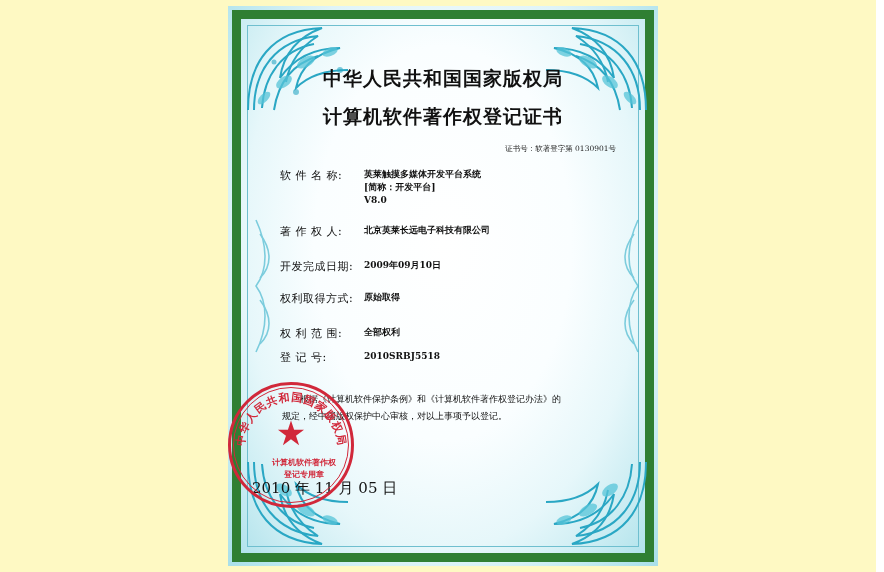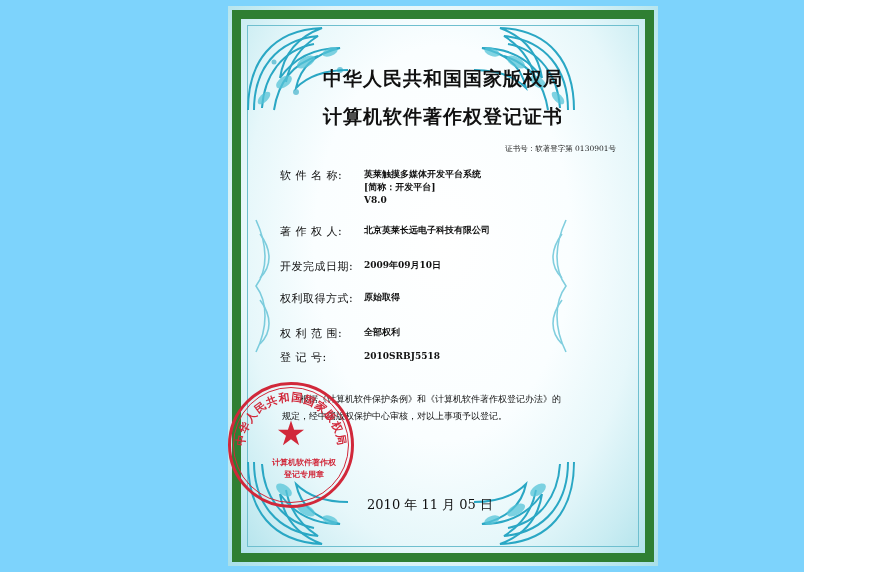--- a/index.html
+++ b/index.html
@@ -9,23 +9,23 @@
   }
   body {
     width: 884px;
     height: 572px;
     overflow: hidden;
     font-family: "DejaVu Sans", sans-serif;
   }
 
   .certificate {
     position: relative;
-    width: 804px;
+    width: 876px;
     height: 572px;
-    background: #7dd3fc;
+    background: #fef9c3;
     box-sizing: border-box;
   }
 
   
   .paper {
     position: absolute;
     left: 228px;
     top: 6px;
     width: 430px;
     height: 560px;
@@ -219,24 +219,24 @@
     font-family: "DejaVu Serif", serif;
     font-size: 11px;
     font-weight: bold;
     letter-spacing: 1px;
   }
 
   .issue-date {
     position: absolute;
     left: 0;
     right: 26px;
-    bottom: 26px;
-    text-align: center;
-    font-family: "DejaVu Serif", serif;
-    font-size: 13px;
+    bottom: 42px;
+    text-align: left;
+    font-family: "DejaVu Serif", serif;
+    font-size: 15px;
     color: #111111;
   }
 </style>
 </head>
 <body>
 
 <div class="certificate">
 
   <div class="paper"></div>
   <div class="border-frame"></div>

